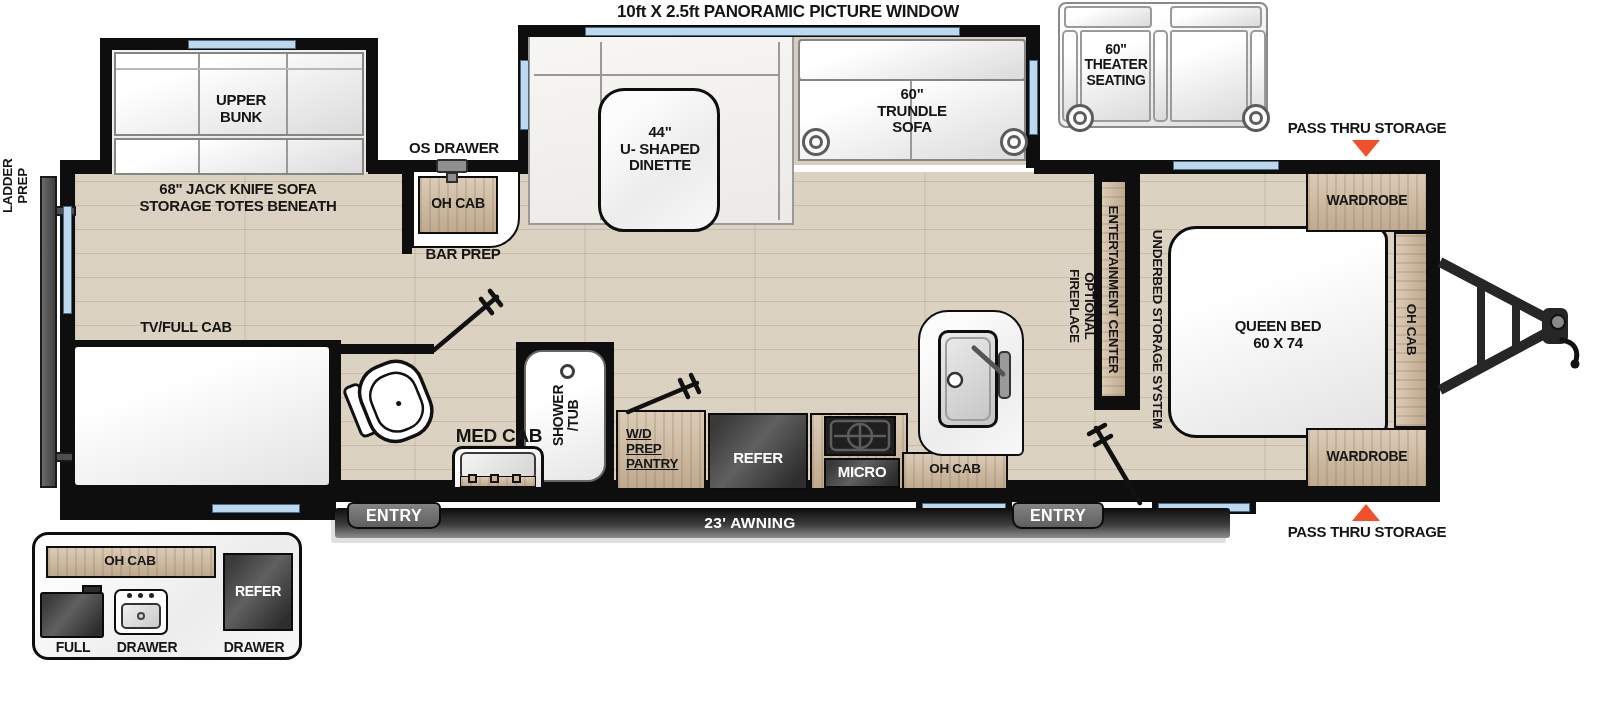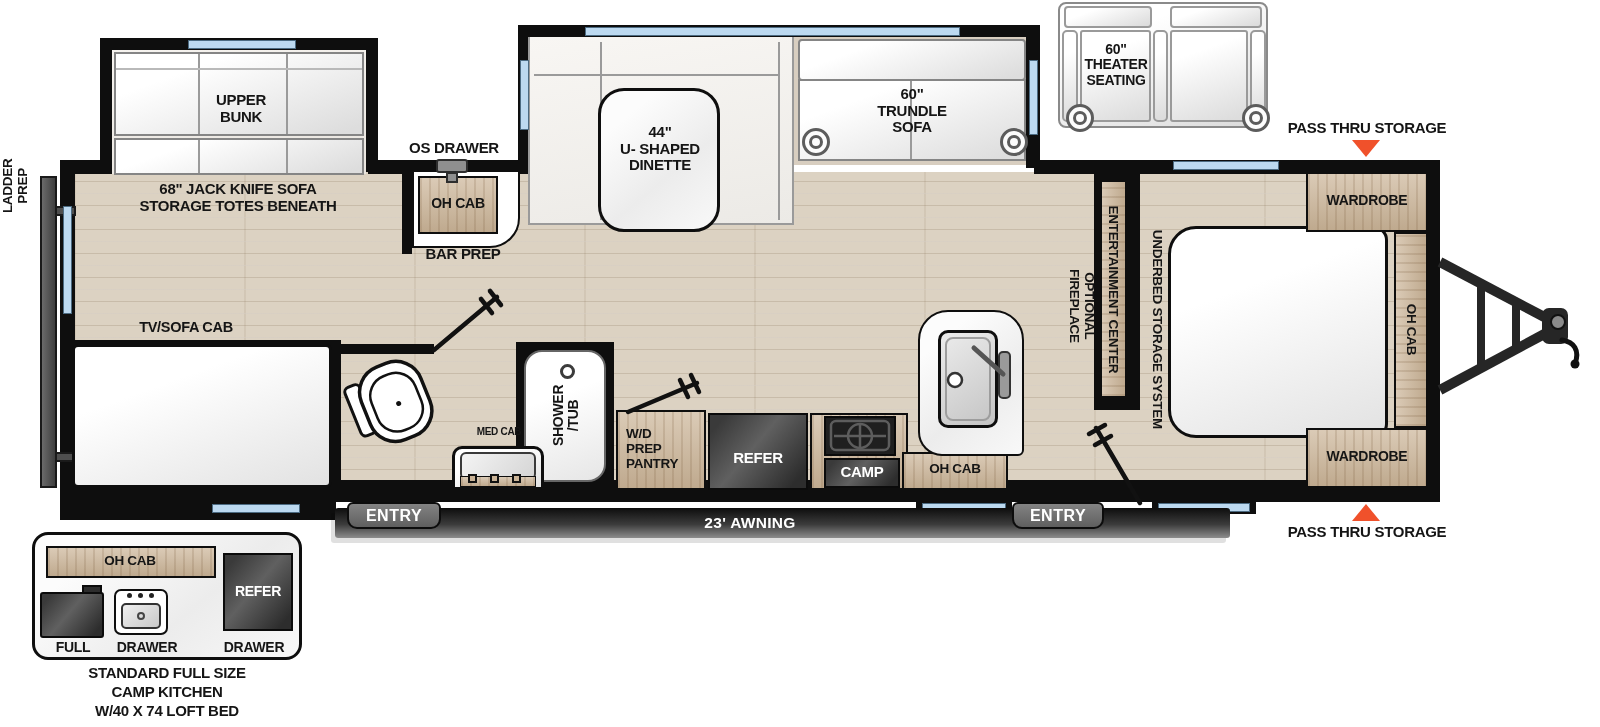--- a/index.html
+++ b/index.html
@@ -166,20 +166,21 @@
   <div class="dark" style="left:40px;top:592px;width:64px;height:46px;border-radius:3px;z-index:5;"></div>
   <div class="abs" style="left:82px;top:585px;width:20px;height:9px;background:#2d2d2d;border:2px solid #0b0b0b;z-index:6;"></div>
   <div class="abs" style="left:114px;top:589px;width:54px;height:46px;background:#fff;border:2.5px solid #0e0e0e;border-radius:7px;z-index:5;"></div>
   <div class="abs" style="left:121px;top:603px;width:40px;height:26px;background:linear-gradient(140deg,#efefef,#c9c9c9);border:2px solid #333;border-radius:5px;z-index:6;"></div>
   <div class="abs" style="left:127px;top:593px;width:5px;height:5px;background:#222;border-radius:50%;z-index:7;"></div>
   <div class="abs" style="left:138px;top:593px;width:5px;height:5px;background:#222;border-radius:50%;z-index:7;"></div>
   <div class="abs" style="left:149px;top:593px;width:5px;height:5px;background:#222;border-radius:50%;z-index:7;"></div>
   <div class="abs" style="left:137px;top:612px;width:8px;height:8px;border:2px solid #444;border-radius:50%;z-index:7;"></div>
   <div class="dark" style="left:223px;top:553px;width:70px;height:78px;z-index:5;"></div>
 
+  <div class="lbl" style="left:538px;top:3px;width:500px;font-size:17px;">10ft X 2.5ft PANORAMIC PICTURE WINDOW</div>
   <div class="lbl rm90" style="left:-29px;top:171px;width:90px;font-size:13.5px;">LADDER
 PREP</div>
   <div class="lbl" style="left:1262px;top:120px;width:210px;font-size:15px;">PASS THRU STORAGE</div>
   <div class="lbl" style="left:1262px;top:524px;width:210px;font-size:15px;">PASS THRU STORAGE</div>
   <div class="lbl" style="left:1068px;top:42px;width:96px;font-size:14px;">60"
 THEATER
 SEATING</div>
   <div class="lbl" style="left:186px;top:92px;width:110px;font-size:15px;">UPPER
 BUNK</div>
   <div class="lbl" style="left:106px;top:181px;width:264px;font-size:15px;">68" JACK KNIFE SOFA
@@ -190,42 +191,41 @@
   <div class="lbl" style="left:604px;top:124px;width:112px;font-size:15px;">44"
 U- SHAPED
 DINETTE</div>
   <div class="lbl" style="left:858px;top:86px;width:108px;font-size:15px;">60"
 TRUNDLE
 SOFA</div>
   <div class="lbl r90" style="left:1003px;top:282px;width:220px;font-size:13.5px;">ENTERTAINMENT CENTER</div>
   <div class="lbl r90" style="left:1009px;top:291px;width:144px;font-size:13.5px;">OPTIONAL
 FIREPLACE</div>
   <div class="lbl r90" style="left:1027px;top:322px;width:260px;font-size:13.5px;">UNDERBED STORAGE SYSTEM</div>
+  <div class="lbl" style="left:1198px;top:318px;width:160px;font-size:15px;">QUEEN BED
+60 X 74</div>
   <div class="lbl" style="left:1312px;top:193px;width:110px;font-size:14px;">WARDROBE</div>
   <div class="lbl" style="left:1312px;top:449px;width:110px;font-size:14px;">WARDROBE</div>
   <div class="lbl r90" style="left:1341px;top:322px;width:140px;font-size:13.5px;">OH CAB</div>
-  <div class="lbl" style="left:108px;top:320px;width:156px;font-size:14.5px;">TV/SOFA CAB</div>
-  <div class="lbl" style="left:448px;top:426px;width:102px;font-size:10px;">MED CAB</div>
+  <div class="lbl" style="left:108px;top:320px;width:156px;font-size:14.5px;">TV/FULL CAB</div>
+  <div class="lbl" style="left:448px;top:426px;width:102px;font-size:19px;">MED CAB</div>
   <div class="lbl rm90" style="left:522px;top:400px;width:88px;font-size:14px;">SHOWER
 /TUB</div>
-  <div class="lbl left" style="left:626px;top:427px;width:80px;font-size:13.5px;">W/D
+  <div class="lbl left" style="left:626px;top:427px;width:80px;font-size:13.5px;text-decoration:underline;">W/D
 PREP
 PANTRY</div>
   <div class="lbl inv" style="left:722px;top:450px;width:72px;font-size:15px;">REFER</div>
-  <div class="lbl inv" style="left:824px;top:464px;width:76px;font-size:15px;">CAMP</div>
+  <div class="lbl inv" style="left:824px;top:464px;width:76px;font-size:15px;">MICRO</div>
   <div class="lbl" style="left:920px;top:462px;width:70px;font-size:13.5px;">OH CAB</div>
   <div class="lbl inv" style="left:660px;top:514px;width:180px;font-size:15.5px;letter-spacing:0.3px;">23' AWNING</div>
   <div class="lbl" style="left:60px;top:554px;width:140px;font-size:13.5px;">OH CAB</div>
   <div class="lbl inv" style="left:224px;top:584px;width:68px;font-size:14px;">REFER</div>
   <div class="lbl" style="left:38px;top:640px;width:70px;font-size:14px;">FULL</div>
   <div class="lbl" style="left:106px;top:640px;width:82px;font-size:14px;">DRAWER</div>
   <div class="lbl" style="left:212px;top:640px;width:84px;font-size:14px;">DRAWER</div>
-  <div class="lbl" style="left:58px;top:664px;width:218px;font-size:15px;line-height:1.25;">STANDARD FULL SIZE
-CAMP KITCHEN
-W/40 X 74 LOFT BED</div>
 
   <svg class="overlay" width="1600" height="727" viewBox="0 0 1600 727">
 
     <g stroke="#111" stroke-width="4.5" stroke-linecap="round">
       <line x1="434" y1="350" x2="497" y2="297"></line>
       <line x1="481" y1="299" x2="492" y2="313"></line>
       <line x1="490" y1="291" x2="501" y2="305"></line>
     </g>
 
     <g stroke="#111" stroke-width="4.5" stroke-linecap="round">

